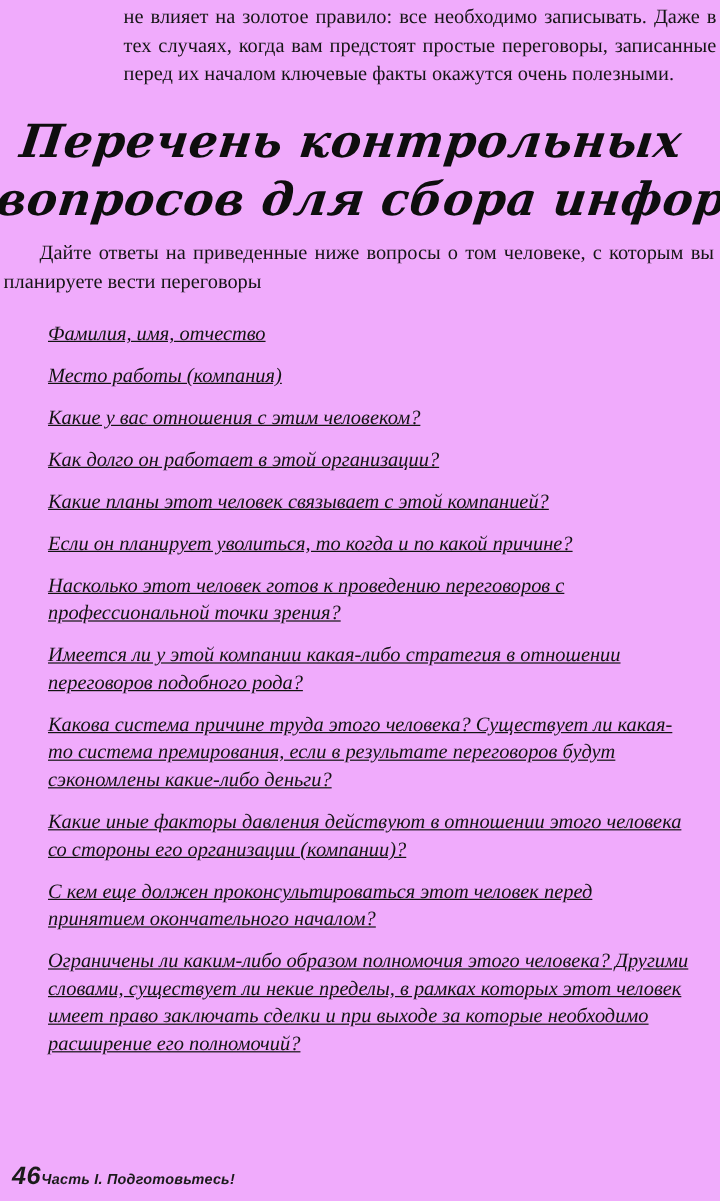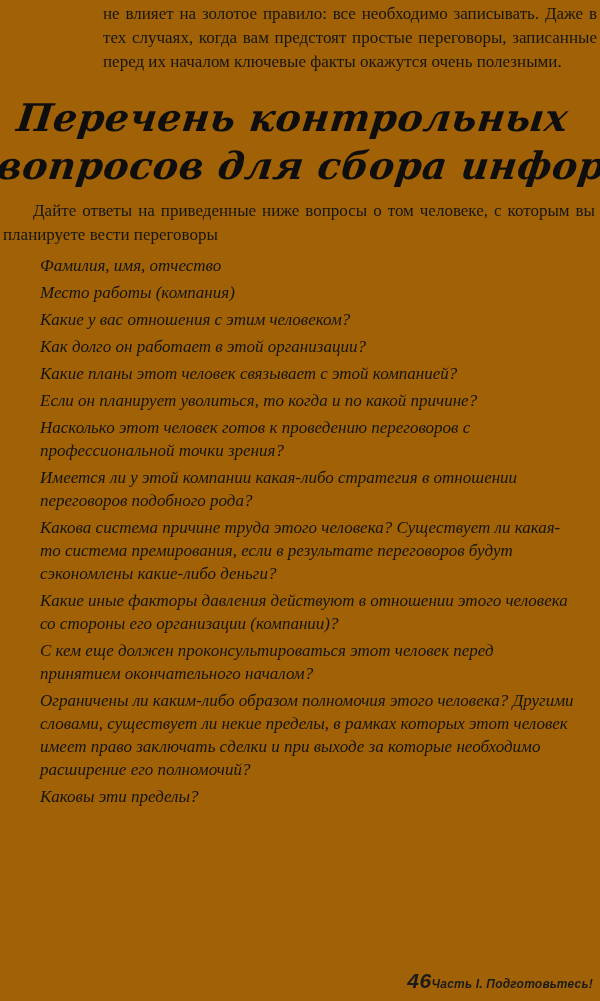--- a/index.html
+++ b/index.html
@@ -7,21 +7,21 @@
     width:600px; height:1001px;
     background:#ffffff;
     position:relative;
     overflow:hidden;
     font-family:"Liberation Serif", serif;
     color:#151515;
     -webkit-font-smoothing:antialiased;
   }
   .page {
     position:absolute; inset:0;
-    background:#a16207;
+    background:#f0abfc;
   }
   .top-para {
     position:absolute;
     top:2px; left:103px; width:494px;
     font-size:17px; line-height:24px;
     text-align:justify;
     margin:0;
   }
   .heading {
     position:absolute;
@@ -50,26 +50,26 @@
   }
   .questions {
     position:absolute;
     top:254px; left:40px; width:534px;
     margin:0; padding:0;
     list-style:none;
     font-style:italic;
     font-size:17px; line-height:23px;
     color:#131313;
   }
-  .questions li { margin:0 0 4px 0; }
+  .questions li { margin:12px 0 4px 0;text-decoration:underline; }
   .footer {
     position:absolute;
     top:969px; left:10px; right:7px;
     display:flex;
-    justify-content:flex-end;
+    justify-content:flex-start;
     align-items:baseline;
     font-family:"Liberation Sans", sans-serif;
     font-style:italic;
     font-weight:bold;
     color:#1b1b1b;
   }
   .page-num { font-size:21px; letter-spacing:0.5px; }
   .section-title { font-size:12px; letter-spacing:0.2px; }
 </style>
 </head>
@@ -92,21 +92,20 @@
     <li>Какие у вас отношения с этим человеком?</li>
     <li>Как долго он работает в этой организации?</li>
     <li>Какие планы этот человек связывает с этой компанией?</li>
     <li>Если он планирует уволиться, то когда и по какой причине?</li>
     <li>Насколько этот человек готов к проведению переговоров с профессиональной точки зрения?</li>
     <li>Имеется ли у этой компании какая-либо стратегия в отношении переговоров подобного рода?</li>
     <li>Какова система причине труда этого человека? Существует ли какая-то система премирования, если в результате переговоров будут сэкономлены какие-либо деньги?</li>
     <li>Какие иные факторы давления действуют в отношении этого человека со стороны его организации (компании)?</li>
     <li>С кем еще должен проконсультироваться этот человек перед принятием окончательного началом?</li>
     <li>Ограничены ли каким-либо образом полномочия этого человека? Другими словами, существует ли некие пределы, в рамках которых этот человек имеет право заключать сделки и при выходе за которые необходимо расширение его полномочий?</li>
-    <li>Каковы эти пределы?</li>
   </ul>
 
   <div class="footer">
     <span class="page-num">46</span>
     <span class="section-title">Часть I. Подготовьтесь!</span>
   </div>
 
 </div>
 
 </body></html>

